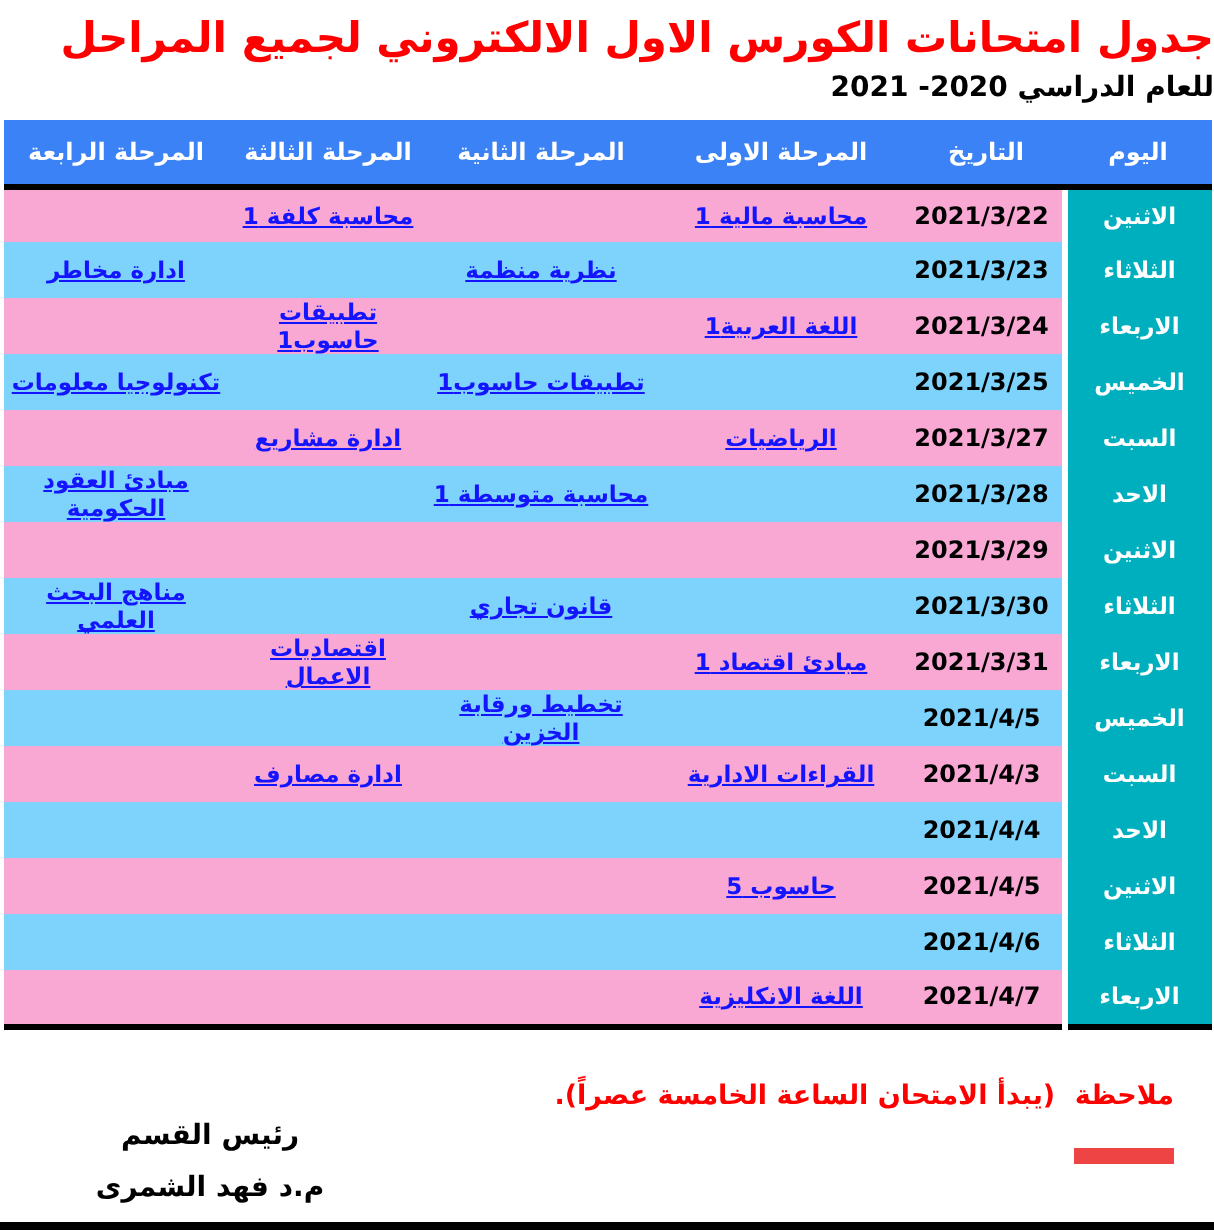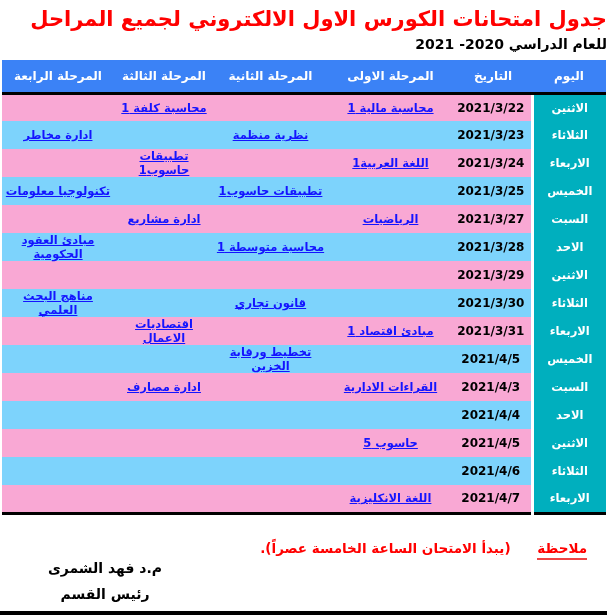--- a/index.html
+++ b/index.html
@@ -42,21 +42,21 @@
   }
   a.subject {
     color: #1414ff; text-decoration: underline; font-weight: bold;
     font-size: 11.5px; cursor: pointer;
   }
   .note {
     margin: 24px 20px 0 0; text-align: right;
     color: #ff0000; font-size: 13.5px; line-height: 19px;
   }
   .note-label {
-    border-bottom: 2px solid #ef4444; padding-bottom: 2px; margin-left: 22px;
+    border-bottom: 8px solid #ef4444; padding-bottom: 18px; margin-left: 5px;
   }
   .signature {
     position: absolute; left: 30px; bottom: 9px; width: 150px;
     text-align: center; color: #000; font-size: 14px; line-height: 26px;
   }
   .bottom-rule {
     position: absolute; left: 0; bottom: 1px; width: 607px; height: 4px;
     background: #000;
   }
 </style>
@@ -210,19 +210,19 @@
         </tr>
       </tbody>
   </table>
 
   <div class="note">
     <span class="note-label">ملاحظة</span>
     <span class="note-text">(يبدأ الامتحان الساعة الخامسة عصراً).</span>
   </div>
 
   <div class="signature">
+    <div>رئيس القسم</div>
     <div>م.د فهد الشمرى</div>
-    <div>رئيس القسم</div>
   </div>
 
   <div class="bottom-rule"></div>
 
 </div>
 
 </body></html>

